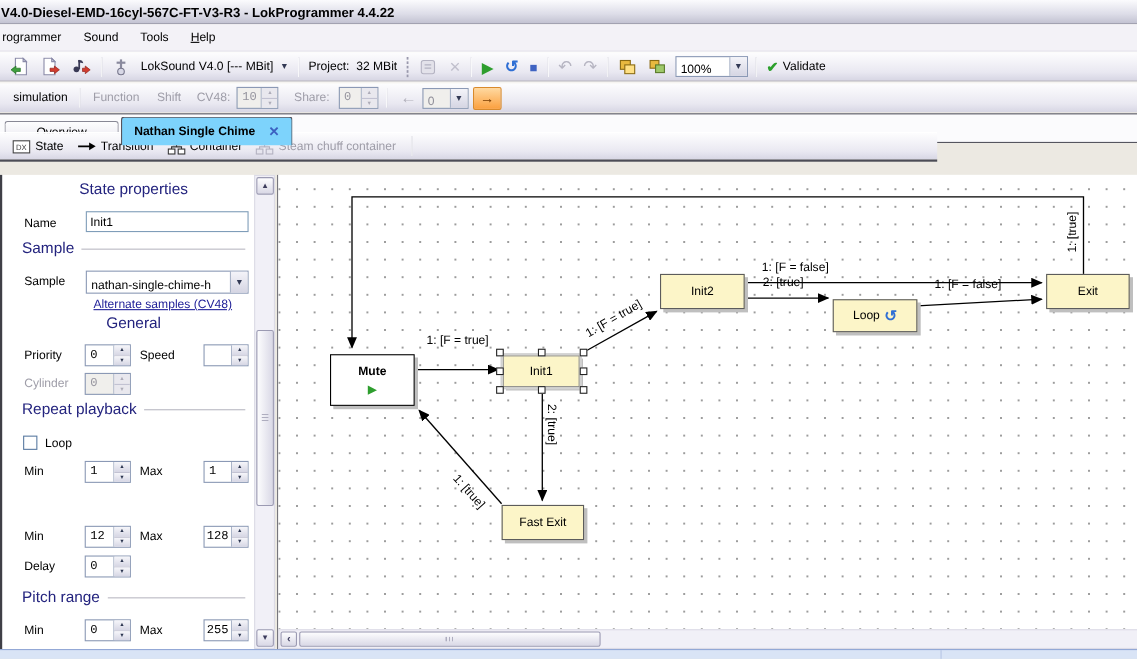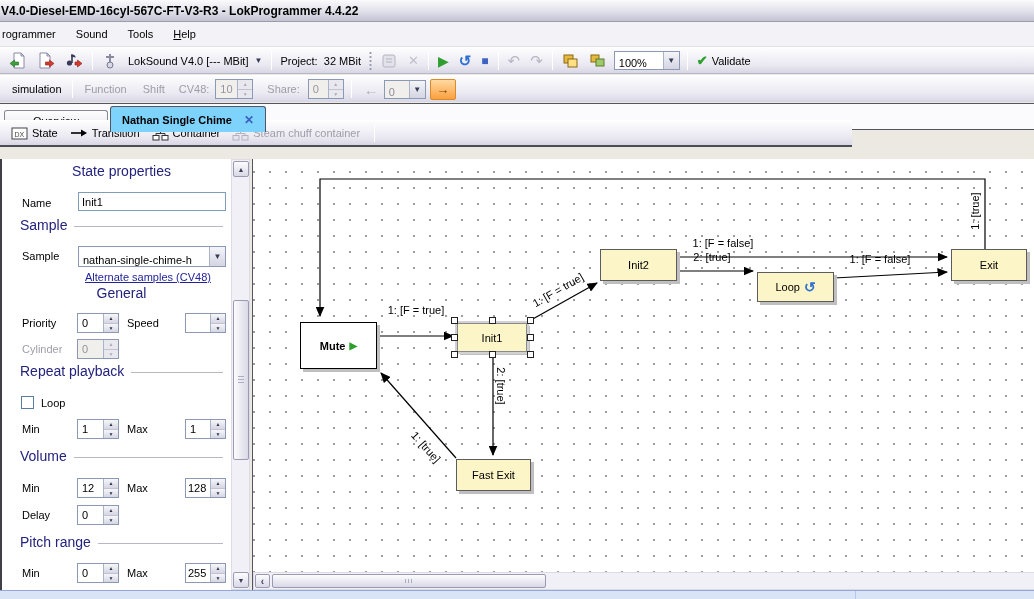--- a/index.html
+++ b/index.html
@@ -31,21 +31,21 @@
   .disabled-text { color:#9e9da8; }
   .combo { background:#fff; border:1px solid #8b99b5; height:19px; display:inline-flex; align-items:flex-end; }
   .combo .cval { padding:0 4px; flex:1; white-space:nowrap; overflow:hidden; }
   .combo .cbtn { width:16px; height:100%; border-left:1px solid #aab4c8;
      background:linear-gradient(#f4f4f9,#d5d5e3); display:flex; align-items:center; justify-content:center;
      font-size:8px; color:#333a55; }
   .combo.disabled { background:#f0efec; color:#8f8e98; }
 
   
   .spin { display:inline-flex; background:#fff; border:1px solid #8b99b5; height:20px; }
-  .spin .spin-val { flex:1; padding:3px 3px 0 4px; overflow:hidden; }
+  .spin .spin-val { flex:1; padding:3px 3px 0 4px; overflow:hidden;font-family:Liberation Mono, monospace; }
   .spin .spin-btns { width:15px; display:flex; flex-direction:column; border-left:1px solid #aab4c8; }
   .sb { flex:1; font-size:5px; line-height:8px; text-align:center; color:#2c3650;
      background:linear-gradient(#f6f6fa,#d6d6e4); border-bottom:1px solid #c2c2d2; }
   .sb:last-child { border-bottom:none; }
   .spin.disabled { background:#f0efec; color:#95949e; }
   .spin.disabled .sb { color:#adacb8; background:#e9e8ee; }
 
   
   #tabstrip { left:0; top:103px; width:1034px; height:27px; background:#fbfbfd; border-top:1px solid #55555f; }
   #tabstrip::after { content:""; position:absolute; left:0; bottom:0; width:1034px; height:1px; background:#55555f; }
@@ -84,21 +84,21 @@
   .grip-h { position:absolute; top:4px; bottom:4px; left:50%; width:7px; margin-left:-4px;
      background:repeating-linear-gradient(90deg,#aeadbf 0 1px,transparent 1px 3px); }
 
   
   #canvasWrap { left:252px; top:159px; width:782px; height:431px; border-left:1px solid #55555f; background:#fff; }
   #canvas { position:absolute; left:0; top:0; width:782px; height:413px; background:#fff;
      background-image:radial-gradient(circle,#9c9c9c 0.9px,transparent 1px);
      background-size:16px 16px; background-position:9px 5px; overflow:hidden; }
   .node { position:absolute; display:flex; align-items:center; justify-content:center; gap:4px;
      background:#fcf5c8; border:1px solid #5c5c5c; box-shadow:3px 3px 0 #bfbfbf; font-size:11px; }
-  #node-mute { left:47px; top:163px; width:77px; height:47px; background:#fff; border:1px solid #000; font-weight:bold; }
+  #node-mute { left:47px; top:163px; width:77px; height:47px; background:#fff; border:1px solid #000; font-weight:bold;flex-direction:column; }
   #node-init1 { left:204px; top:164px; width:70px; height:29px; border:1px solid #8a8a8a; outline:2px solid #d2d2d2; }
   #node-init2 { left:347px; top:90px; width:77px; height:32px; }
   #node-loop { left:504px; top:113px; width:77px; height:30px; }
   #node-exit { left:698px; top:90px; width:76px; height:32px; }
   #node-fastexit { left:203px; top:300px; width:75px; height:32px; }
   .handle { position:absolute; width:7px; height:7px; background:#fff; border:1px solid #222; z-index:5; }
   .elabel { position:absolute; white-space:nowrap; font-size:11px; z-index:2; }
   .play-glyph { color:#2e9e2e; font-size:10px; }
   .loop-glyph { color:#2f6fd4; font-weight:bold; font-size:14px; line-height:10px; }
 
@@ -357,24 +357,20 @@
   </span>
   <span class="plabel" style="left:125px; top:264px;">Max</span>
   <span class="spin" style="position:absolute; left:183px; top:260px; width:41px;">
     <span class="spin-val">1</span>
     <span class="spin-btns">
         <span class="sb">▲</span>
         <span class="sb">▼</span>
       </span>
   </span>
 
-  <div class="phead" style="top:289px;">
-    <span>Volume</span>
-      <span class="pline"></span>
-  </div>
   <span class="plabel" style="left:20px; top:323px;">Min</span>
   <span class="spin" style="position:absolute; left:75px; top:319px; width:42px;">
     <span class="spin-val">12</span>
     <span class="spin-btns">
         <span class="sb">▲</span>
         <span class="sb">▼</span>
       </span>
   </span>
   <span class="plabel" style="left:125px; top:323px;">Max</span>
   <span class="spin" style="position:absolute; left:183px; top:319px; width:41px;">

